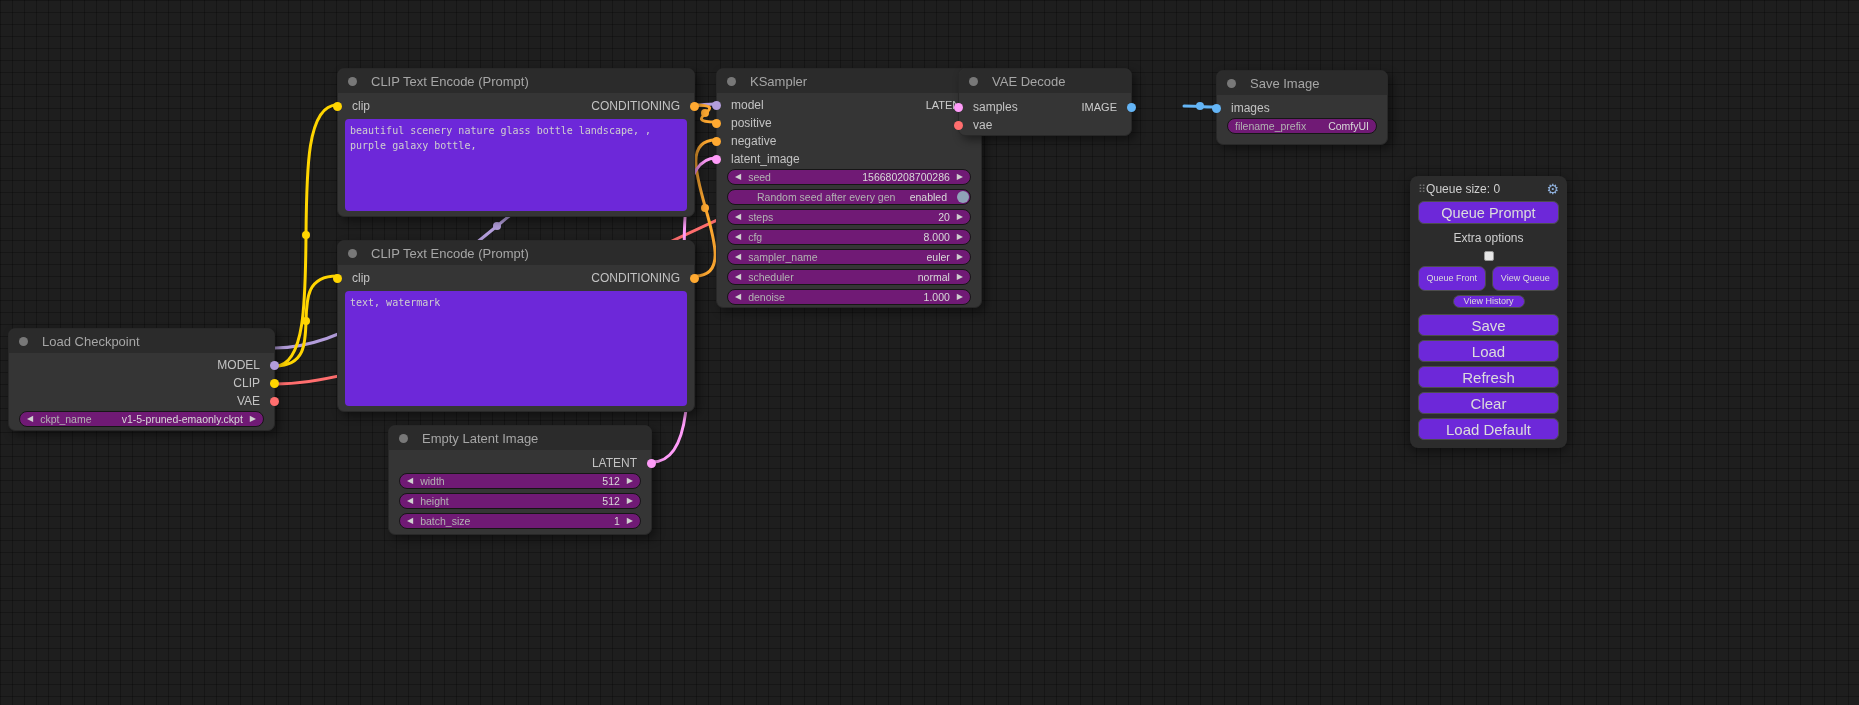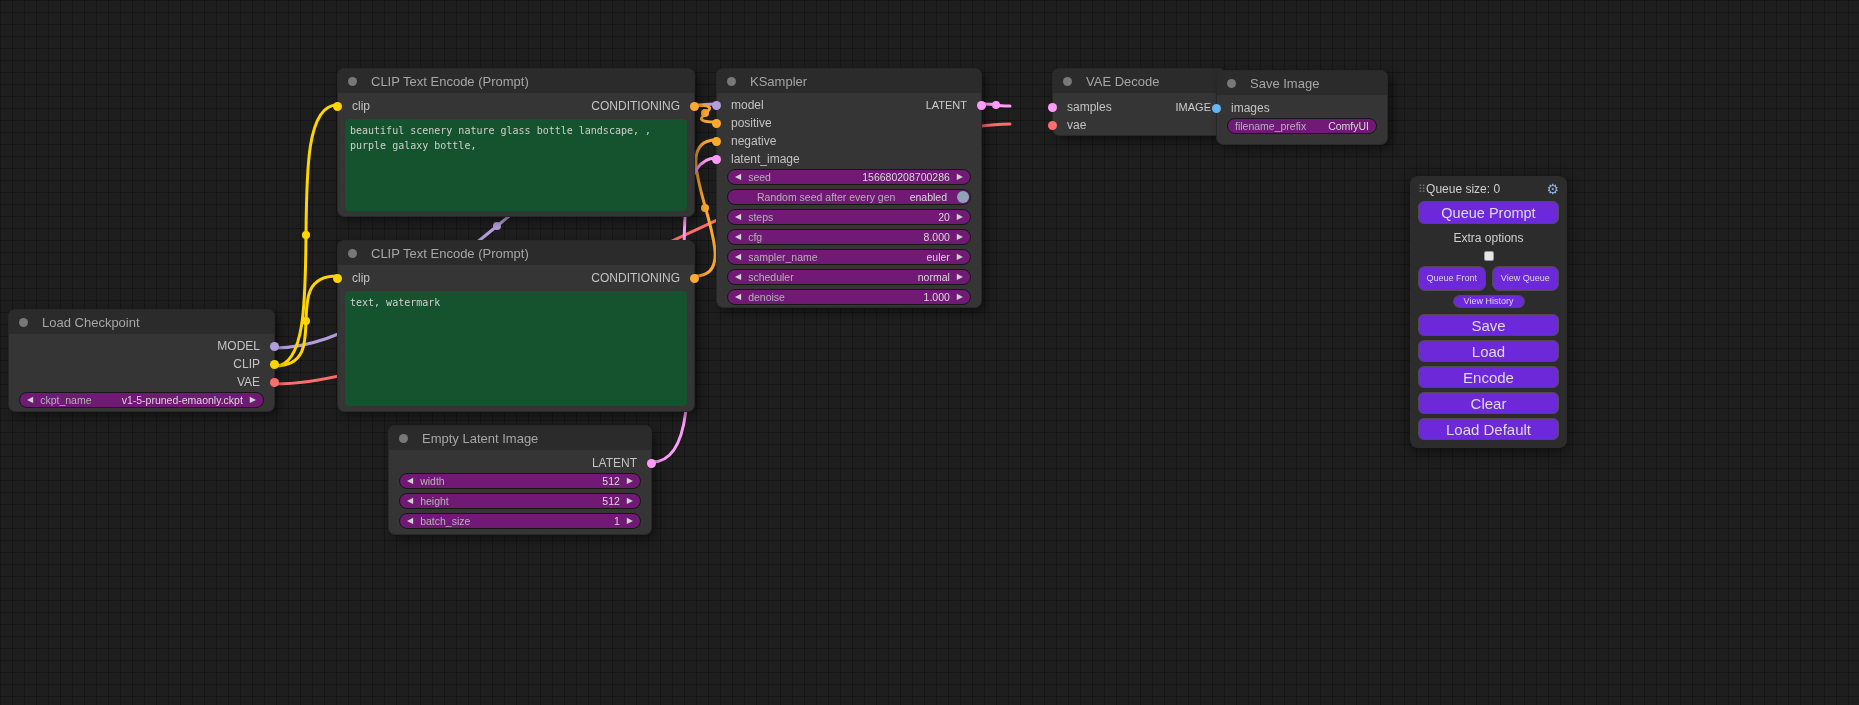--- a/index.html
+++ b/index.html
@@ -52,33 +52,33 @@
   .wlabel { color:#b2b2b2; }
   .wvalue { margin-left:auto; color:#d8d8d8; }
   .arr { color:#cfcfcf; font-size:8px; flex:none; line-height:1; }
   .arr.l { margin-right:7px; } .arr.r { margin-left:7px; }
   .widget.toggle .wlabel { margin-left:22px; }
   .widget.toggle .wvalue { margin-right:16px; }
   .knob { position:absolute; right:1px; top:1px; width:12px; height:12px; border-radius:50%; background:#8fa3b8; }
 
   .prompt-text {
     margin:5px 7px 0; height:92px;
-    background:#14532d; border-radius:4px; padding:4px 5px;
+    background:#6d28d9; border-radius:4px; padding:4px 5px;
     font-family:"DejaVu Sans Mono", monospace; font-size:10px; line-height:1.5;
     color:#cfcfcf; white-space:pre-wrap; overflow:hidden;
   }
   #node-clip-neg .prompt-text { height:115px; }
 
   
-  #node-load-checkpoint { left:8px;    top:309px; width:267px; height:103px; }
+  #node-load-checkpoint { left:8px;    top:328px; width:267px; height:103px; }
   #node-clip-pos        { left:337px;  top:68px;  width:358px; height:149px; }
   #node-clip-neg        { left:337px;  top:240px; width:358px; height:172px; }
   #node-empty-latent    { left:388px;  top:425px; width:264px; height:110px; }
   #node-ksampler        { left:716px;  top:68px;  width:266px; height:240px; }
-  #node-vae-decode      { left:1052px; top:68px;  width:174px; height:68px; }
+  #node-vae-decode      { left:958px; top:68px;  width:174px; height:68px; }
   #node-save-image      { left:1216px; top:70px;  width:172px; height:75px; }
 
   
   #menu {
     position:absolute; left:1410px; top:176px; width:157px; z-index:3;
     background:#2c2c2c; border-radius:8px; padding:5px 8px 8px;
     box-shadow:0 3px 12px rgba(0,0,0,0.55);
   }
   .menu-header { display:flex; align-items:center; height:16px; }
   .drag-handle { color:#6f6f6f; font-size:11px; cursor:move; }
@@ -339,18 +339,18 @@
       <span>Extra options</span>
       <span class="checkbox"></span>
     </div>
     <div class="small-row">
       <button class="btn small">Queue Front</button>
       <button class="btn small">View Queue</button>
     </div>
     <button class="btn history">View History</button>
     <button class="btn main">Save</button>
     <button class="btn main">Load</button>
-    <button class="btn main">Encode</button>
+    <button class="btn main">Refresh</button>
     <button class="btn main">Clear</button>
     <button class="btn main">Load Default</button>
   </div>
 
 </div>
 
 </body></html>

